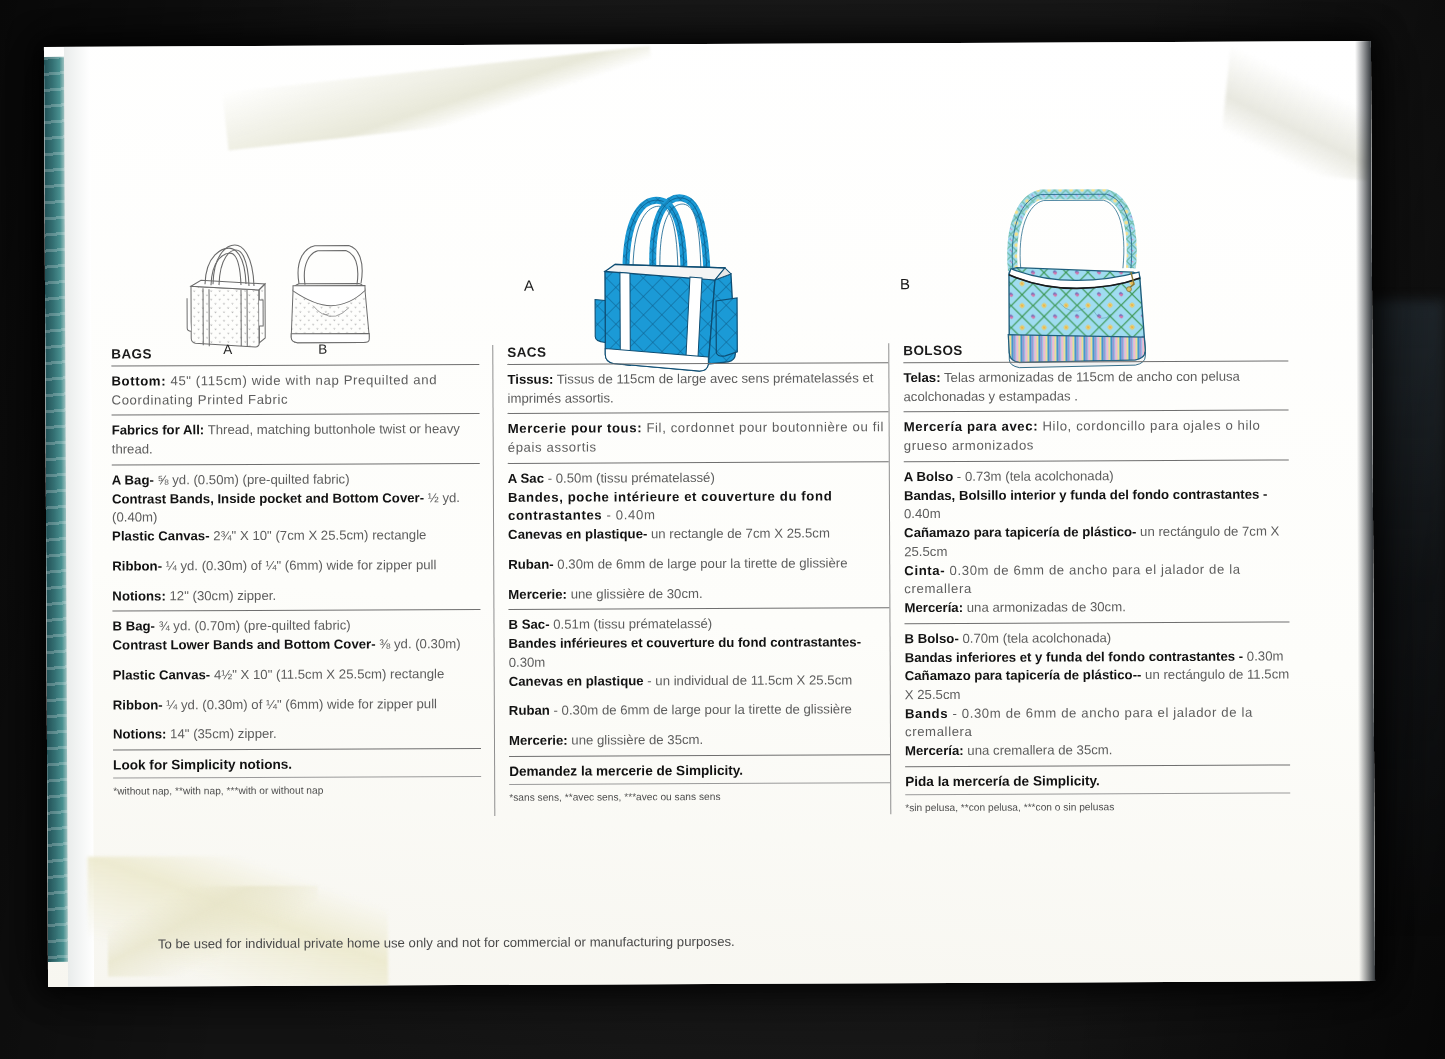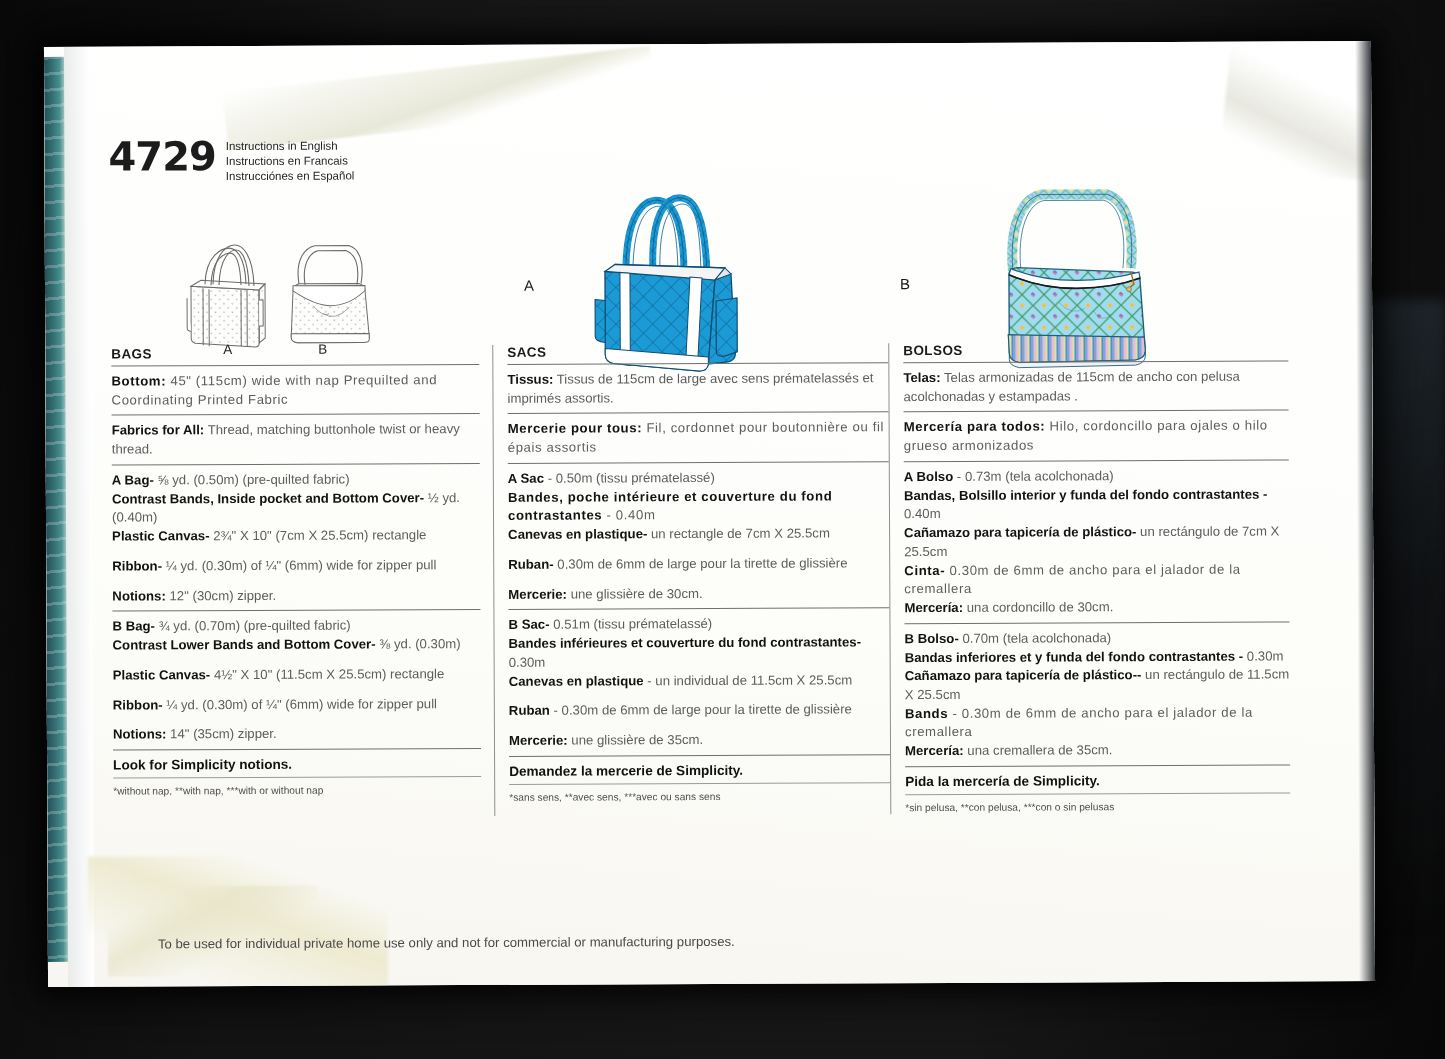--- a/index.html
+++ b/index.html
@@ -100,28 +100,20 @@
  <div class="env-inner">
 
   <div class="spine"></div>
   <div class="spine-white"></div>
   <div class="crease1"></div>
   <div class="crease2"></div>
   <div class="crease3"></div>
   <div class="crease4"></div>
   <div class="rightshadow"></div>
 
-  <div class="header">
-    <div class="patnum">4729</div>
-    <div class="langs">
-      <div>Instructions in English</div>
-      <div>Instructions en Francais</div>
-      <div>Instrucciónes en Español</div>
-    </div>
-  </div>
 
   <div class="linedraws">
     <svg width="210" height="135" viewBox="0 0 210 135">
       <defs>
         <pattern id="quiltdots" width="6" height="6" patternUnits="userSpaceOnUse" patternTransform="rotate(45)">
           <circle cx="1.2" cy="1.2" r="0.7" fill="#9b9b9b"></circle>
         </pattern>
       </defs>
 
       <g fill="none" stroke="#6b6b6b" stroke-width="1">
@@ -358,29 +350,29 @@
           <div class="foot-note">*sans sens, **avec sens, ***avec ou sans sens</div>
         </div>
     <div class="col c3">
           <div class="col-title">BOLSOS</div>
           <div class="hr"></div>
           <div class="blk">
             <p><b>Telas:</b><span> Telas armonizadas de 115cm de ancho con pelusa acolchonadas y estampadas .</span></p>
           </div>
           <div class="hr"></div>
           <div class="blk">
-            <p class="sp"><b>Mercería para todos:</b><span> Hilo, cordoncillo para ojales o hilo grueso armonizados</span></p>
+            <p class="sp"><b>Mercería para avec:</b><span> Hilo, cordoncillo para ojales o hilo grueso armonizados</span></p>
           </div>
           <div class="hr"></div>
           <div class="blk">
             <p><b>A Bolso</b><span> - 0.73m (tela acolchonada)</span></p>
             <p><b>Bandas, Bolsillo interior y funda del fondo contrastantes -</b><span> 0.40m</span></p>
             <p><b>Cañamazo para tapicería de plástico-</b><span> un rectángulo de 7cm X 25.5cm</span></p>
             <p class="sp"><b>Cinta-</b><span> 0.30m de 6mm de ancho para el jalador de la cremallera</span></p>
-            <p><b>Mercería:</b><span> una cordoncillo de 30cm.</span></p>
+            <p><b>Mercería:</b><span> una armonizadas de 30cm.</span></p>
           </div>
           <div class="hr"></div>
           <div class="blk">
             <p><b>B Bolso-</b><span> 0.70m (tela acolchonada)</span></p>
             <p><b>Bandas inferiores et y funda del fondo contrastantes -</b><span> 0.30m</span></p>
             <p><b>Cañamazo para tapicería de plástico--</b><span> un rectángulo de 11.5cm X 25.5cm</span></p>
             <p class="sp"><b>Bands</b><span> - 0.30m de 6mm de ancho para el jalador de la cremallera</span></p>
             <p><b>Mercería:</b><span> una cremallera de 35cm.</span></p>
           </div>
           <div class="hr"></div>

